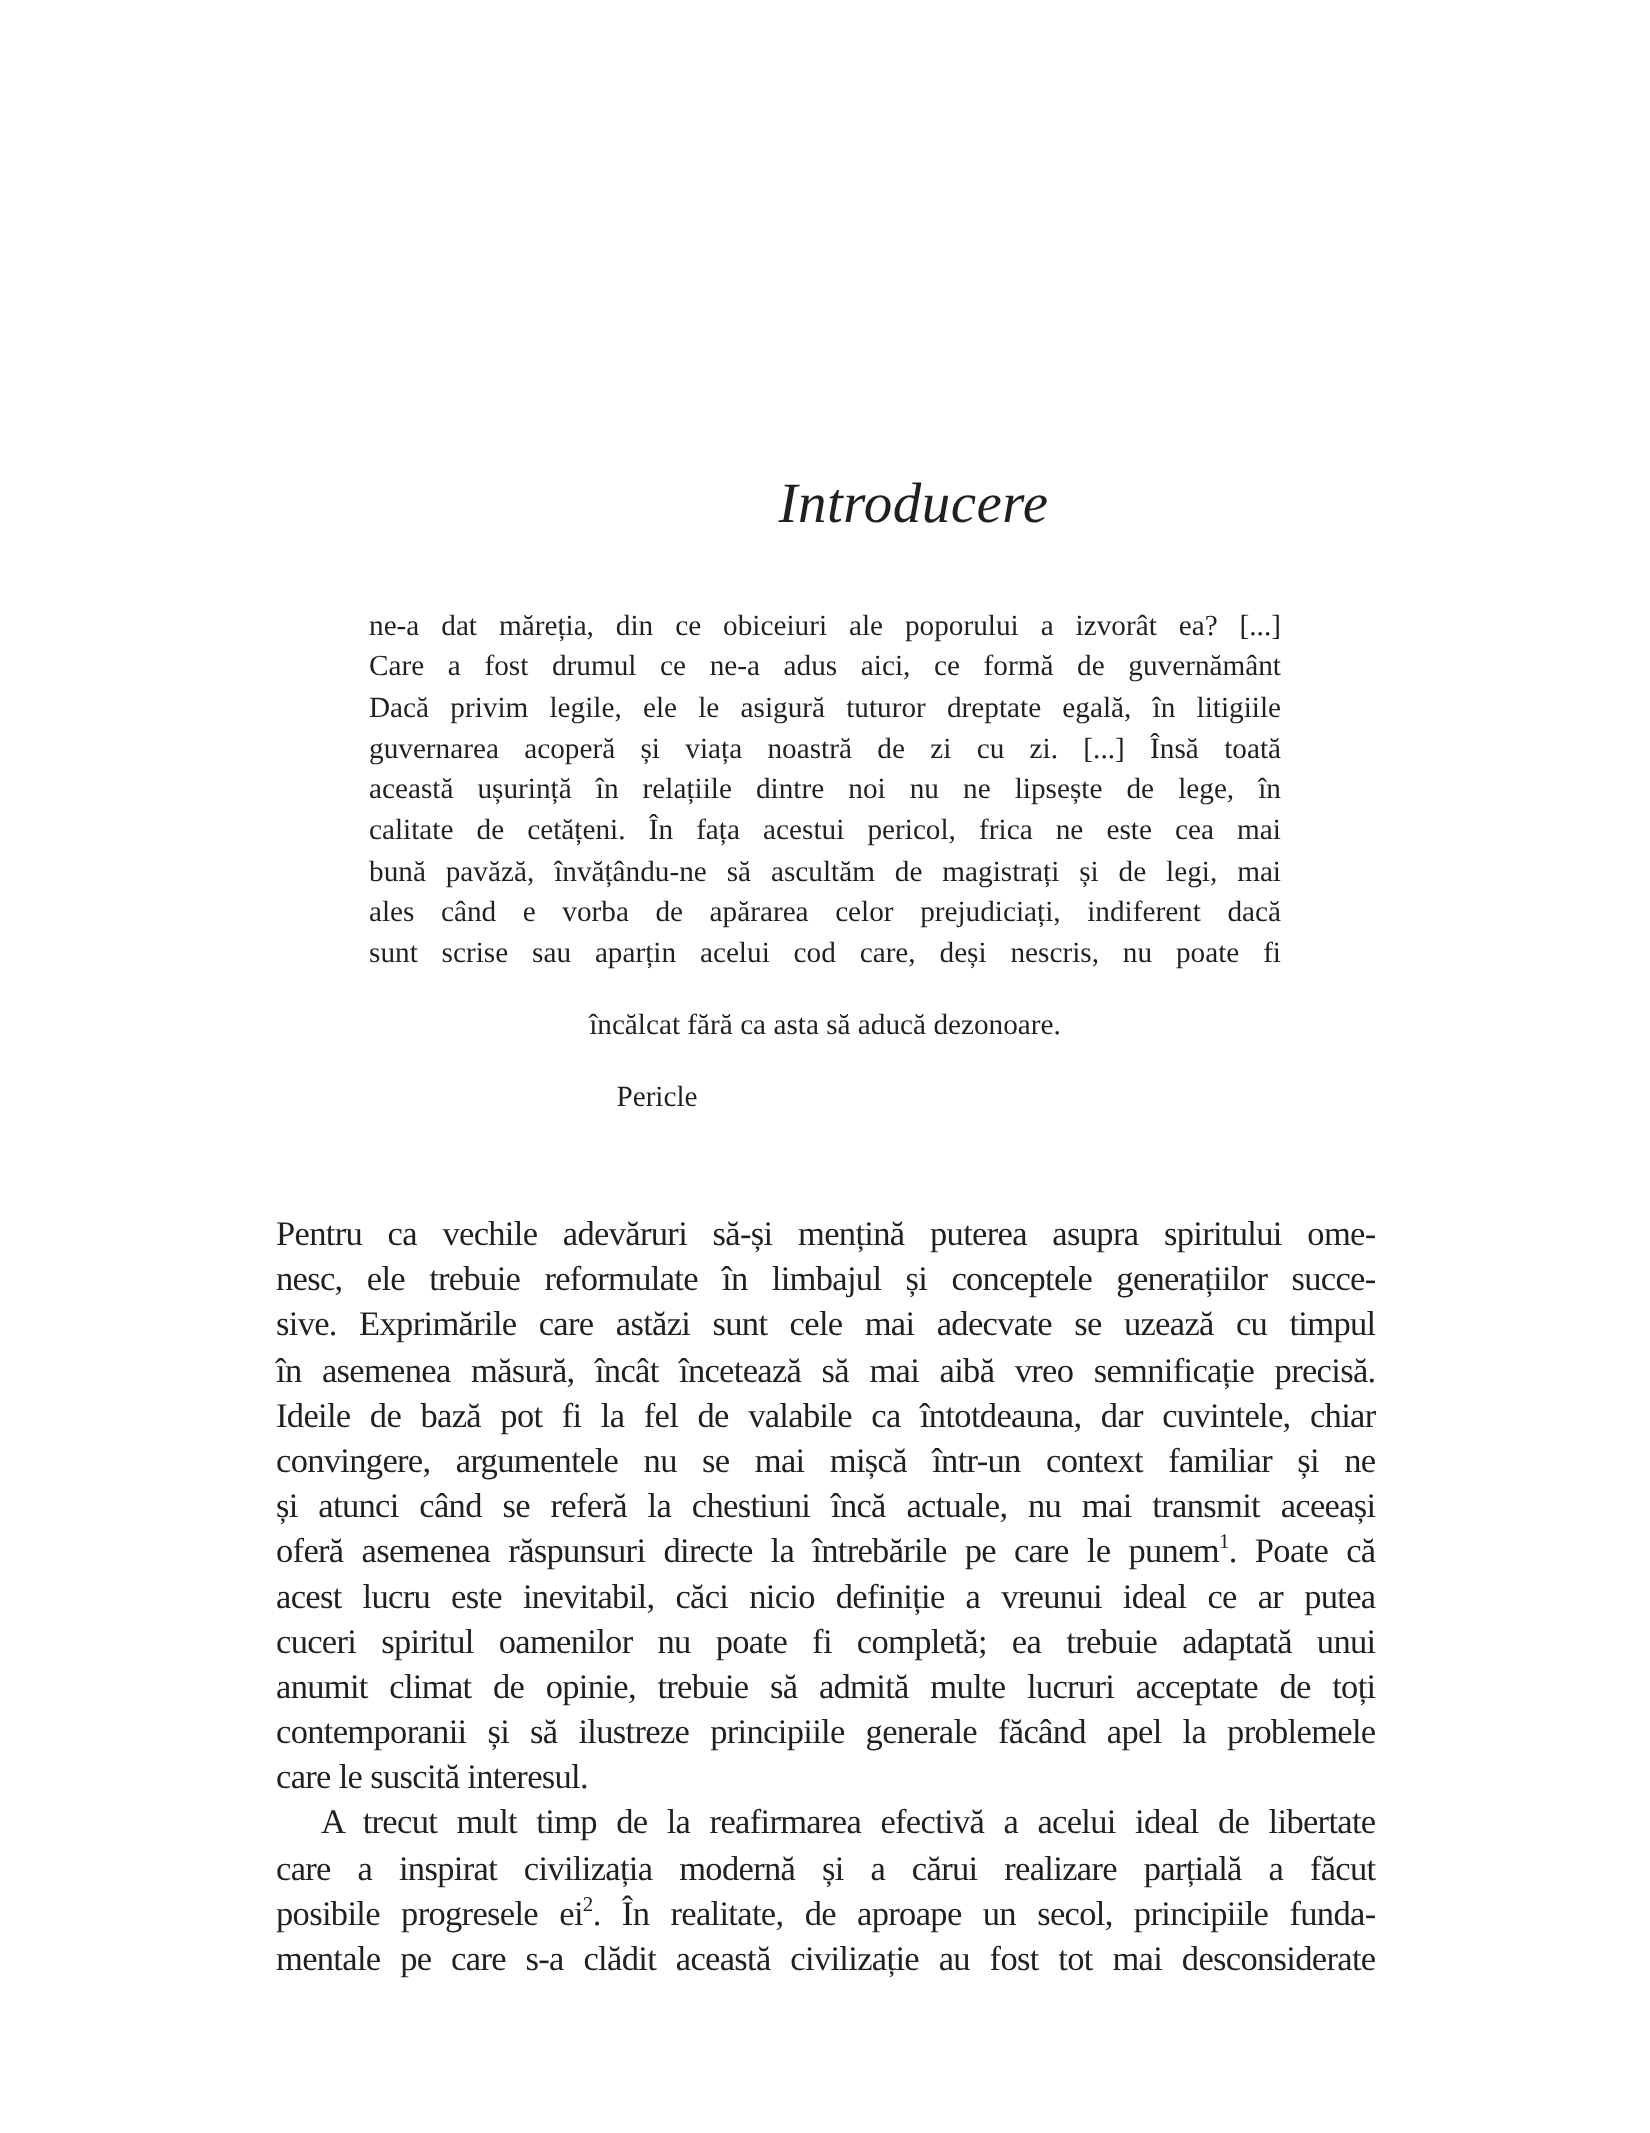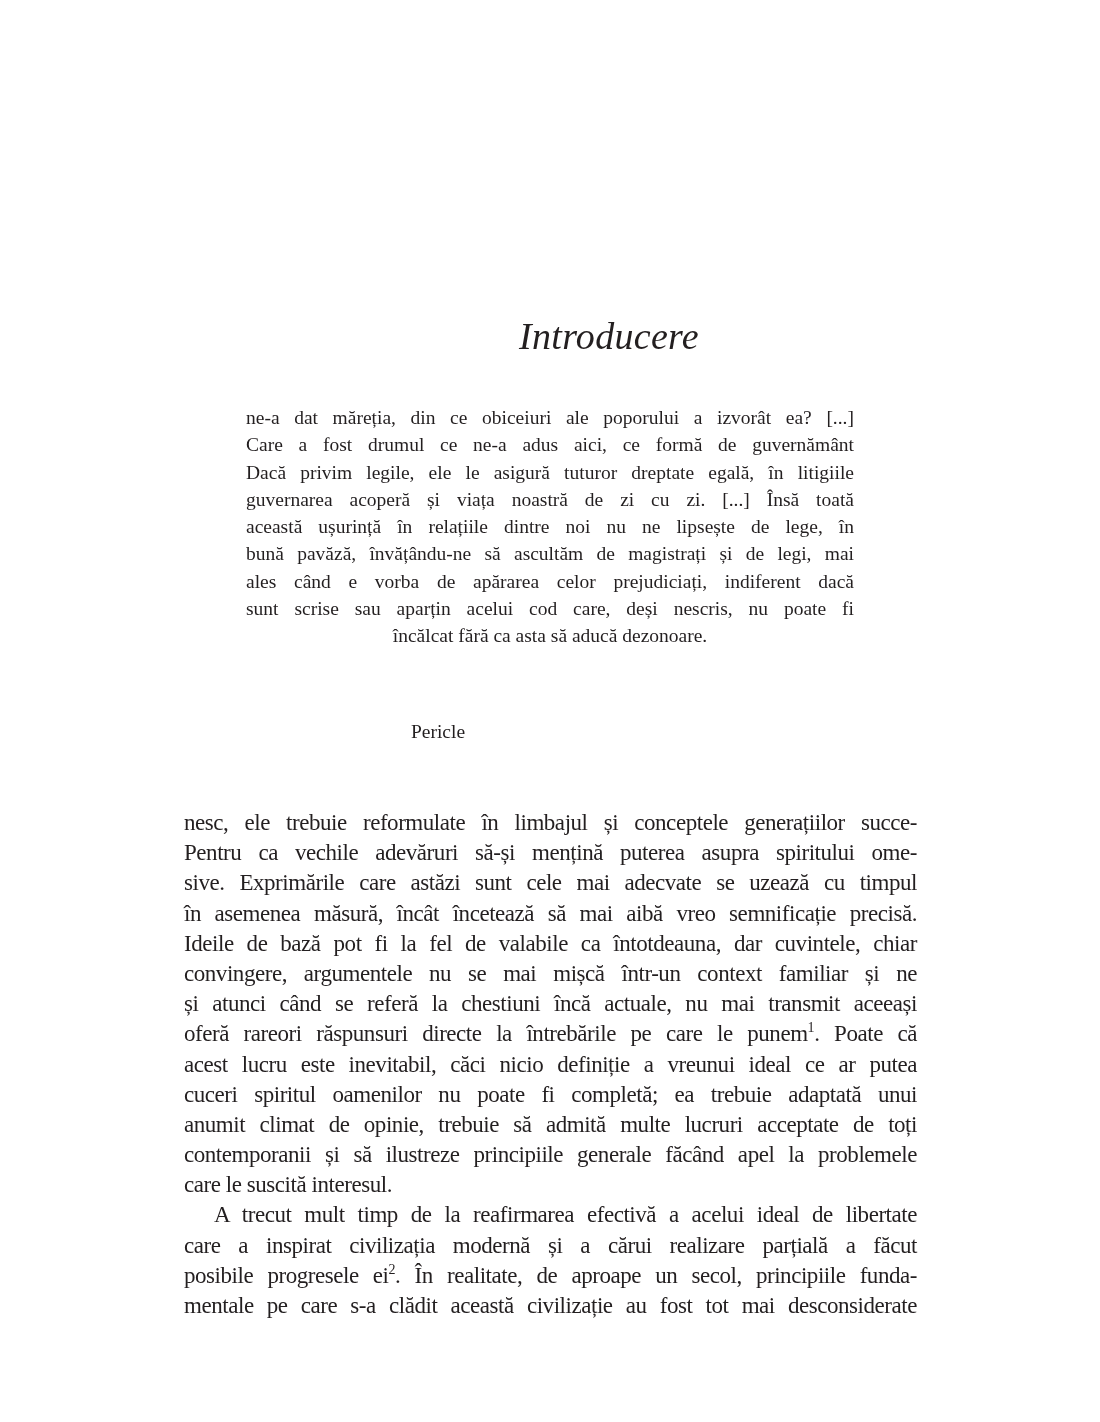--- a/index.html
+++ b/index.html
@@ -43,20 +43,21 @@
     .epi-line {
       display: block;
       text-align: justify;
       text-align-last: justify;
       white-space: nowrap;
       height: 27.3px;
     }
     .epi-line.last {
       text-align: center;
       text-align-last: center;
+      margin-top: 20px;
     }
     .attribution {
       position: absolute;
       top: 718px;
       left: 0;
       width: 876px;
       text-align: center;
       font-size: 19.5px;
       line-height: 27px;
     }
@@ -95,38 +96,39 @@
 <div class="page">
 
   <h1 class="title" style="margin:13px;font-weight:normal;padding-left:46px;">Introducere</h1>
 
   <div class="epigraph">
     <span class="epi-line">ne-a dat măreția, din ce obiceiuri ale poporului a izvorât ea? [...]</span>
     <span class="epi-line">Care a fost drumul ce ne-a adus aici, ce formă de guvernământ</span>
     <span class="epi-line">Dacă privim legile, ele le asigură tuturor dreptate egală, în litigiile</span>
     <span class="epi-line">guvernarea acoperă și viața noastră de zi cu zi. [...] Însă toată</span>
     <span class="epi-line">această ușurință în relațiile dintre noi nu ne lipsește de lege, în</span>
+    <span class="epi-line">calitate de cetățeni. În fața acestui pericol, frica ne este cea mai</span>
     <span class="epi-line">bună pavăză, învățându-ne să ascultăm de magistrați și de legi, mai</span>
     <span class="epi-line">ales când e vorba de apărarea celor prejudiciați, indiferent dacă</span>
     <span class="epi-line">sunt scrise sau aparțin acelui cod care, deși nescris, nu poate fi</span>
     <span class="epi-line last">încălcat fără ca asta să aducă dezonoare.</span>
   </div>
 
   <div class="attribution">Pericle</div>
 
   <div class="body-text">
 
+    <span class="b-line">Pentru ca vechile adevăruri să-și mențină puterea asupra spiritului ome-</span>
     <span class="b-line">nesc, ele trebuie reformulate în limbajul și conceptele generațiilor succe-</span>
-    <span class="b-line">Pentru ca vechile adevăruri să-și mențină puterea asupra spiritului ome-</span>
     <span class="b-line">sive. Exprimările care astăzi sunt cele mai adecvate se uzează cu timpul</span>
     <span class="b-line">în asemenea măsură, încât încetează să mai aibă vreo semnificație precisă.</span>
     <span class="b-line">Ideile de bază pot fi la fel de valabile ca întotdeauna, dar cuvintele, chiar</span>
     <span class="b-line">convingere, argumentele nu se mai mișcă într-un context familiar și ne</span>
     <span class="b-line">și atunci când se referă la chestiuni încă actuale, nu mai transmit aceeași</span>
-    <span class="b-line"><span>oferă rareori răspunsuri directe la întrebările pe care le punem</span><sup>1</sup><span>. Poate că</span></span>
+    <span class="b-line"><span>oferă asemenea răspunsuri directe la întrebările pe care le punem</span><sup>1</sup><span>. Poate că</span></span>
     <span class="b-line">acest lucru este inevitabil, căci nicio definiție a vreunui ideal ce ar putea</span>
     <span class="b-line">cuceri spiritul oamenilor nu poate fi completă; ea trebuie adaptată unui</span>
     <span class="b-line">anumit climat de opinie, trebuie să admită multe lucruri acceptate de toți</span>
     <span class="b-line">contemporanii și să ilustreze principiile generale făcând apel la problemele</span>
     <span class="b-line end">care le suscită interesul.</span>
 
     <span class="b-line indent">A trecut mult timp de la reafirmarea efectivă a acelui ideal de libertate</span>
     <span class="b-line">care a inspirat civilizația modernă și a cărui realizare parțială a făcut</span>
     <span class="b-line"><span>posibile progresele ei</span><sup>2</sup><span>. În realitate, de aproape un secol, principiile funda-</span></span>
     <span class="b-line">mentale pe care s-a clădit această civilizație au fost tot mai desconsiderate</span>

